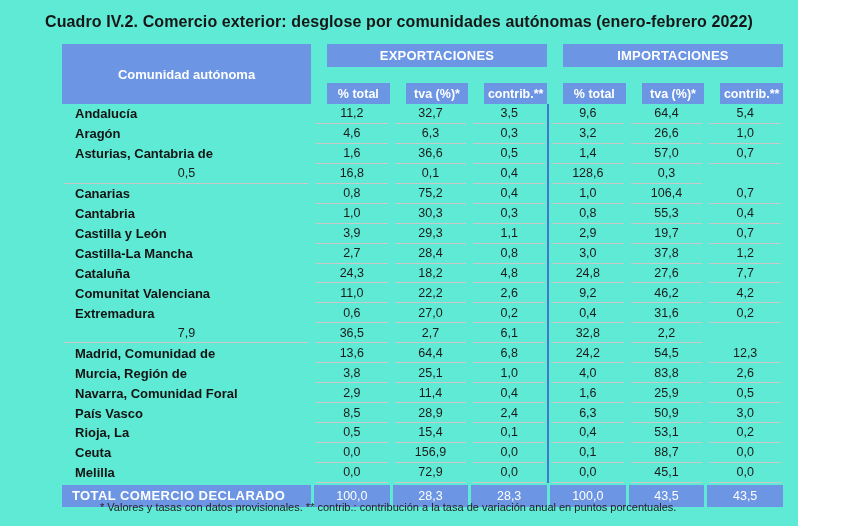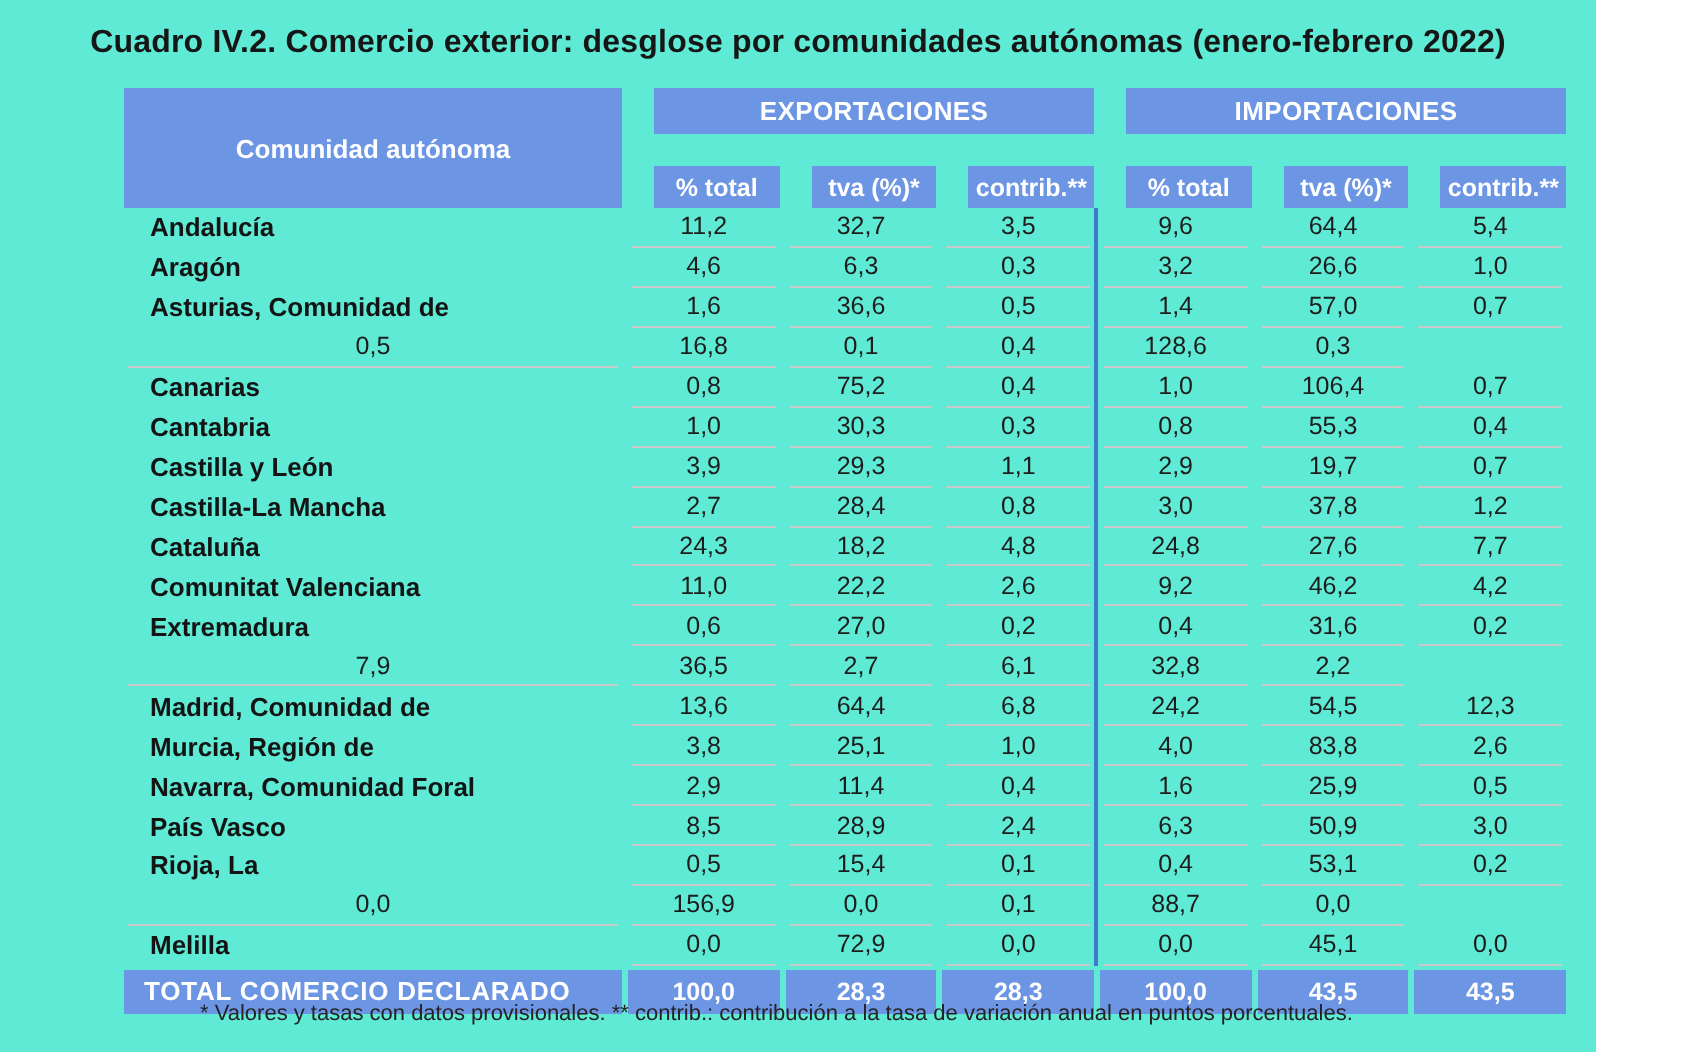--- a/index.html
+++ b/index.html
@@ -96,21 +96,21 @@
     font-size: 13px;
     display: flex;
     align-items: center;
     padding-left: 10px;
     letter-spacing: 0.4px;
     white-space: nowrap;
   }
   .total-num {
     background: #6c95e4;
     color: #ffffff;
-    font-weight: bold;
+    font-weight: normal;
     font-size: 12.5px;
     display: flex;
     align-items: center;
     justify-content: center;
   }
   .footnote {
     position: absolute;
     left: 64px;
     top: 501px;
     font-size: 11px;
@@ -157,21 +157,21 @@
           <div class="c name">Aragón</div>
           <div class="c num">4,6</div>
           <div class="c num">6,3</div>
           <div class="c num">0,3</div>
           <div class="c num">3,2</div>
           <div class="c num">26,6</div>
           <div class="c num">1,0</div>
         </div>
 
         <div class="row">
-          <div class="c name">Asturias, Comunidad de</div>
+          <div class="c name">Asturias, Cantabria de</div>
           <div class="c num">1,6</div>
           <div class="c num">36,6</div>
           <div class="c num">0,5</div>
           <div class="c num">1,4</div>
           <div class="c num">57,0</div>
           <div class="c num">0,7</div>
         </div>
 
         <div class="row">
           <div class="c num">0,5</div>
@@ -305,20 +305,21 @@
           <div class="c name">Rioja, La</div>
           <div class="c num">0,5</div>
           <div class="c num">15,4</div>
           <div class="c num">0,1</div>
           <div class="c num">0,4</div>
           <div class="c num">53,1</div>
           <div class="c num">0,2</div>
         </div>
 
         <div class="row">
+          <div class="c name">Ceuta</div>
           <div class="c num">0,0</div>
           <div class="c num">156,9</div>
           <div class="c num">0,0</div>
           <div class="c num">0,1</div>
           <div class="c num">88,7</div>
           <div class="c num">0,0</div>
         </div>
 
         <div class="row">
           <div class="c name">Melilla</div>

